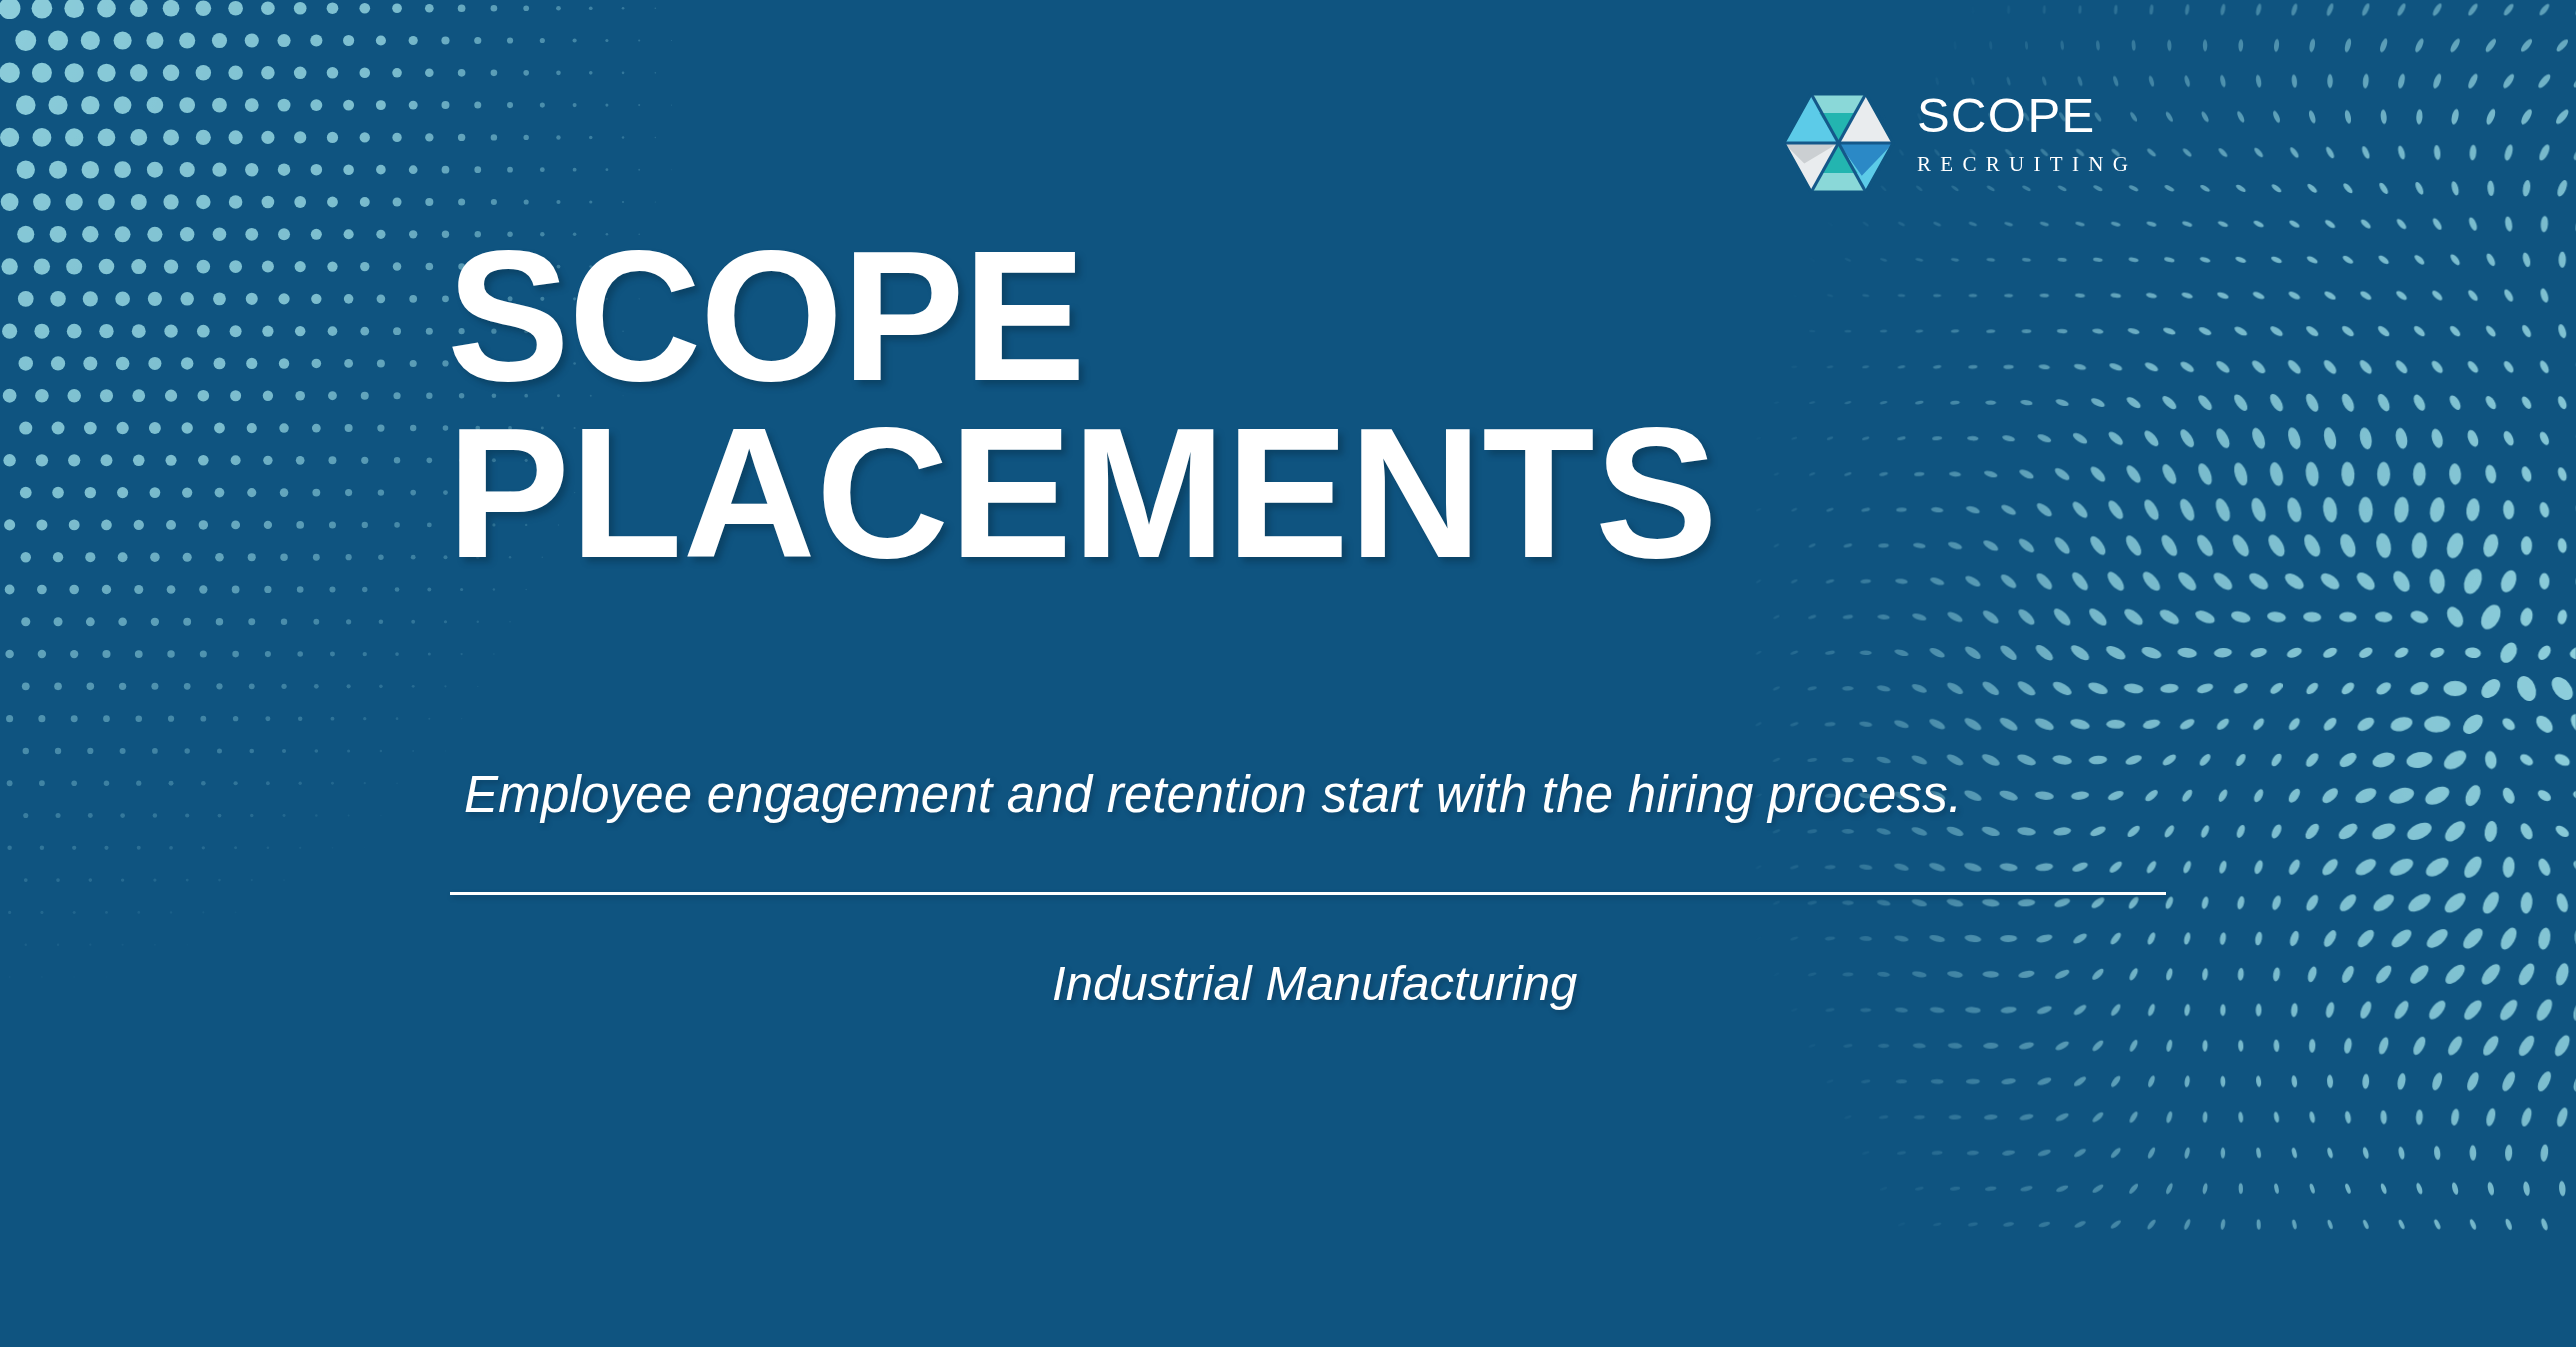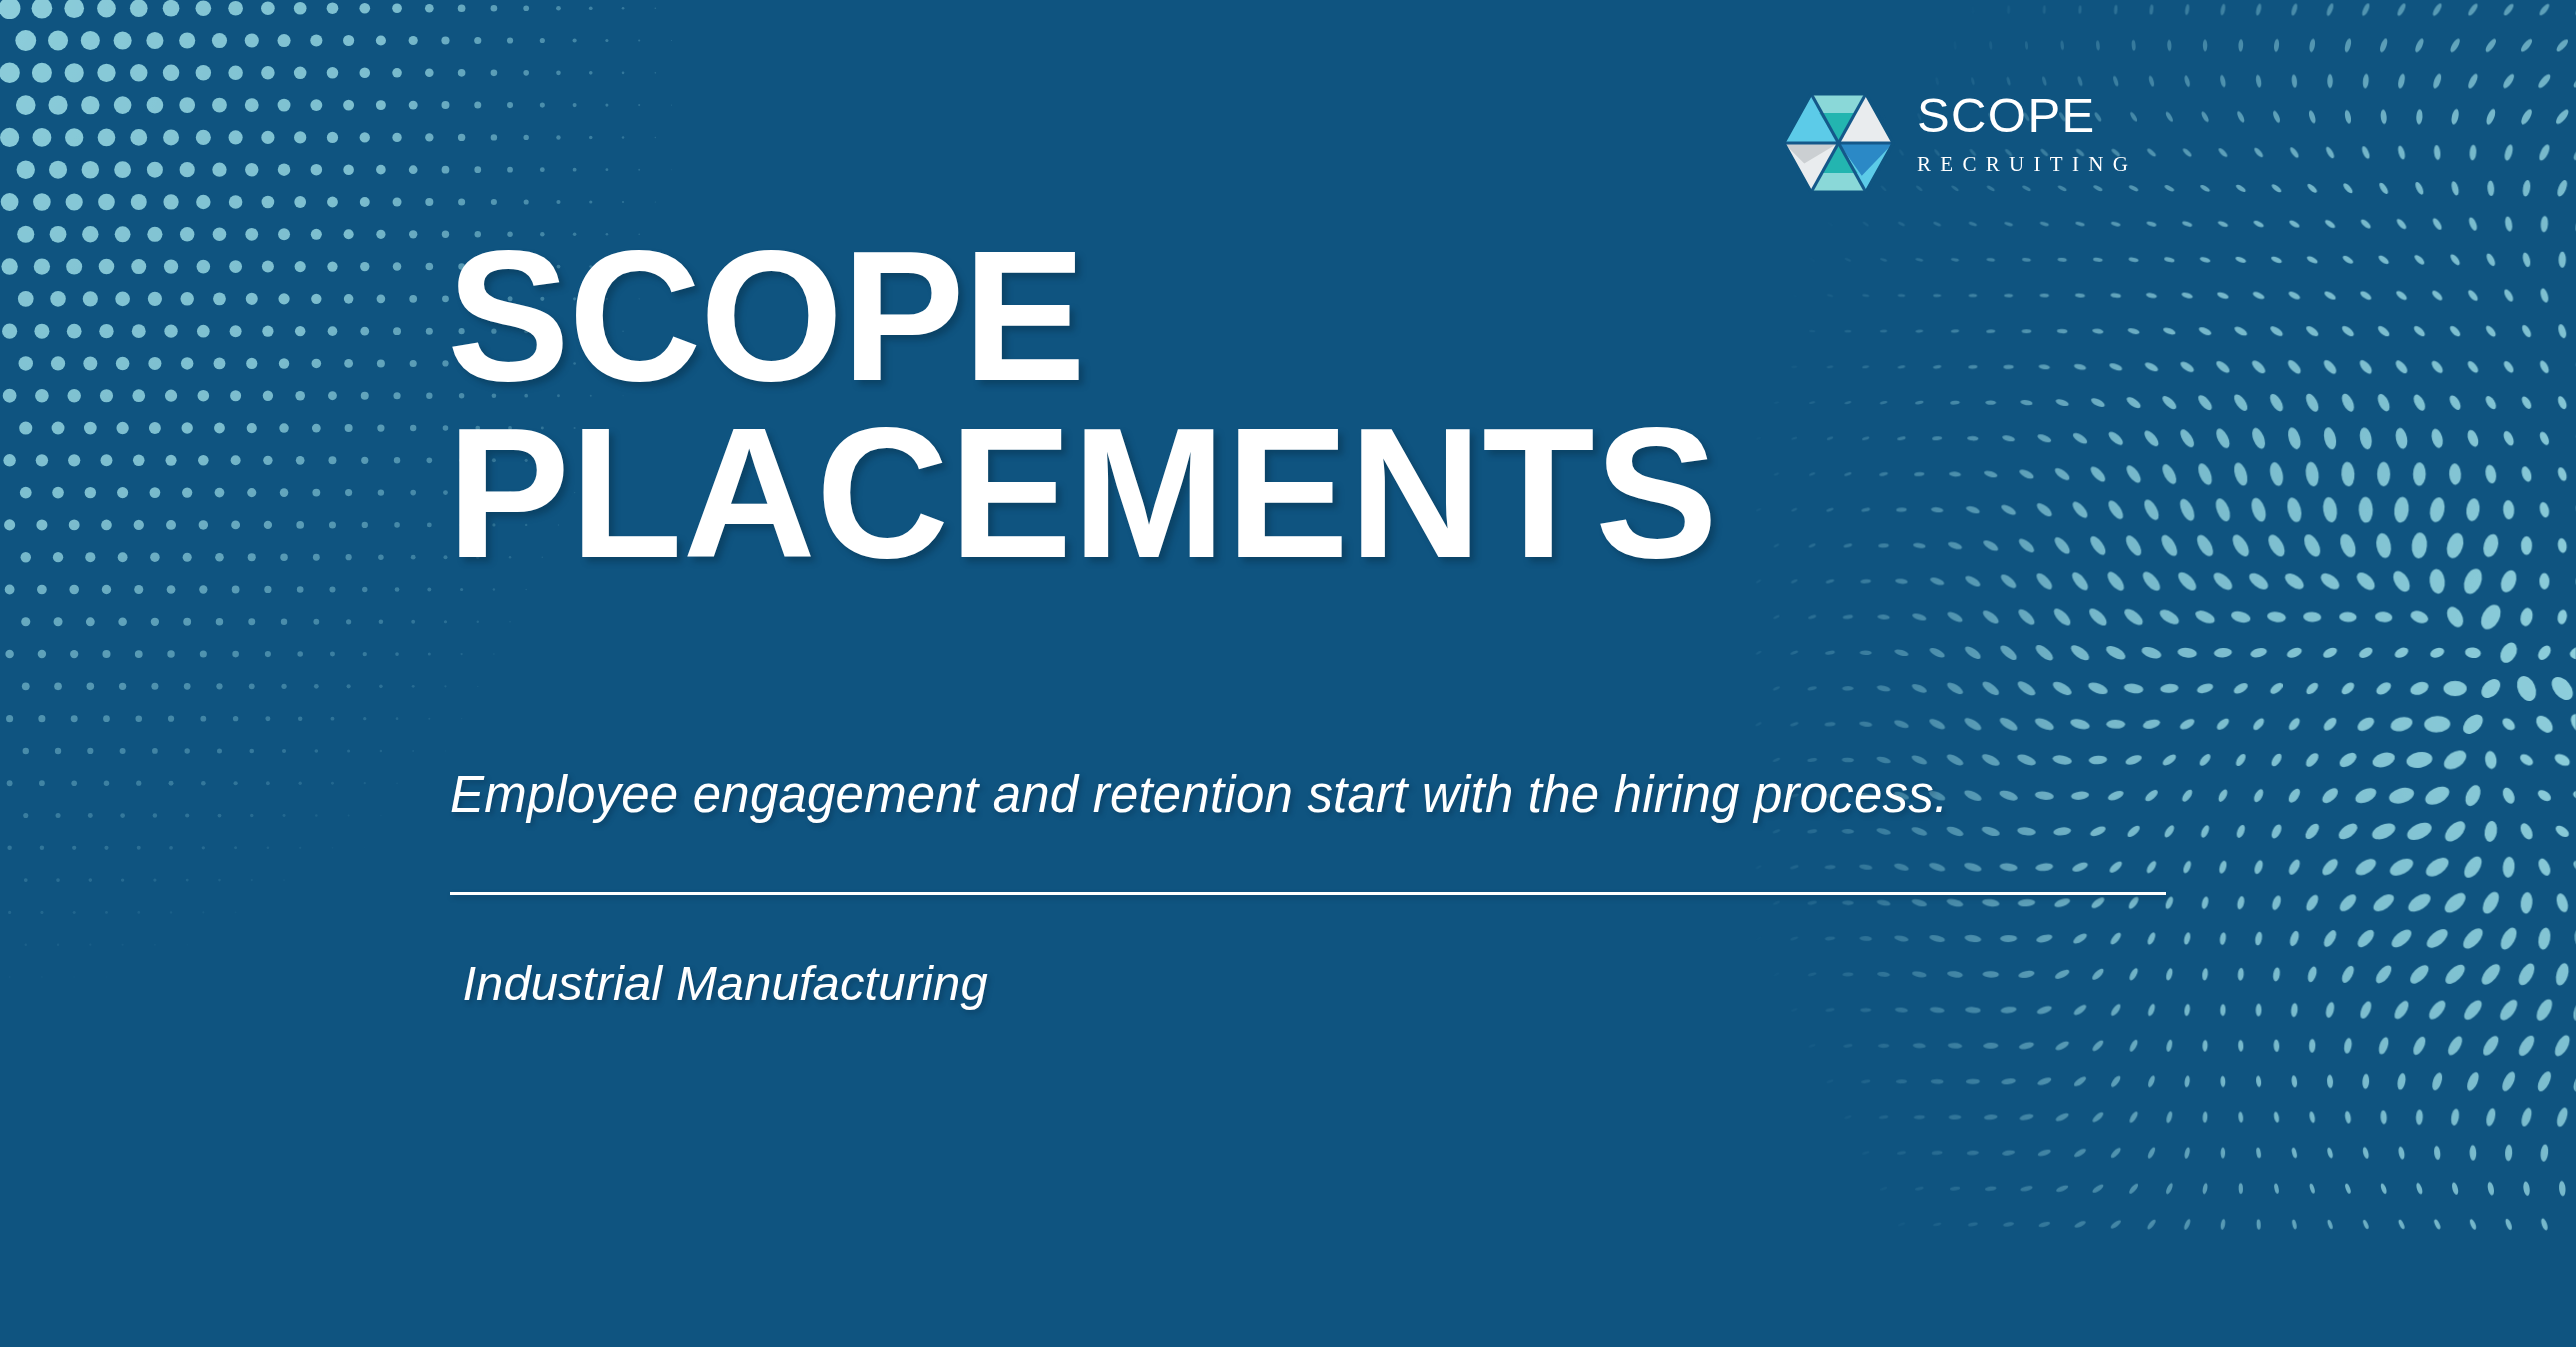--- a/index.html
+++ b/index.html
@@ -98,21 +98,21 @@
   }
   #headline-line-1 { font-size: 185px; }
   #headline-line-2 {
     font-size: 185px;
     letter-spacing: 0.3px;
   }
 
   
   #tagline {
     position: absolute;
-    left: 450px;
+    left: 464px;
     top: 764px;
     color: #ffffff;
     font-family: "Liberation Sans Narrow", "Liberation Sans", sans-serif;
     font-style: italic;
     font-weight: 400;
     font-size: 51px;
     line-height: 62px;
     letter-spacing: 0.2px;
     white-space: nowrap;
     text-shadow: 2.7px 2.7px 4.8px rgba(7, 46, 72, 0.40);
@@ -153,20 +153,21 @@
     margin-top: 6.9px;
     color: #ffffff;
     font-family: "Liberation Sans Narrow", "Liberation Sans", sans-serif;
     font-style: italic;
     font-weight: 400;
     font-size: 49px;
     line-height: 59px;
     letter-spacing: 0.1px;
     white-space: nowrap;
     text-shadow: 2.7px 2.7px 4.8px rgba(7, 46, 72, 0.40);
+    text-align: center;
   }
 </style>
 </head>
 <body>
 
 <div id="banner">
 
   <svg class="halftone" viewBox="0 0 3750 1962" preserveAspectRatio="none" aria-hidden="true">
     <defs>
 

